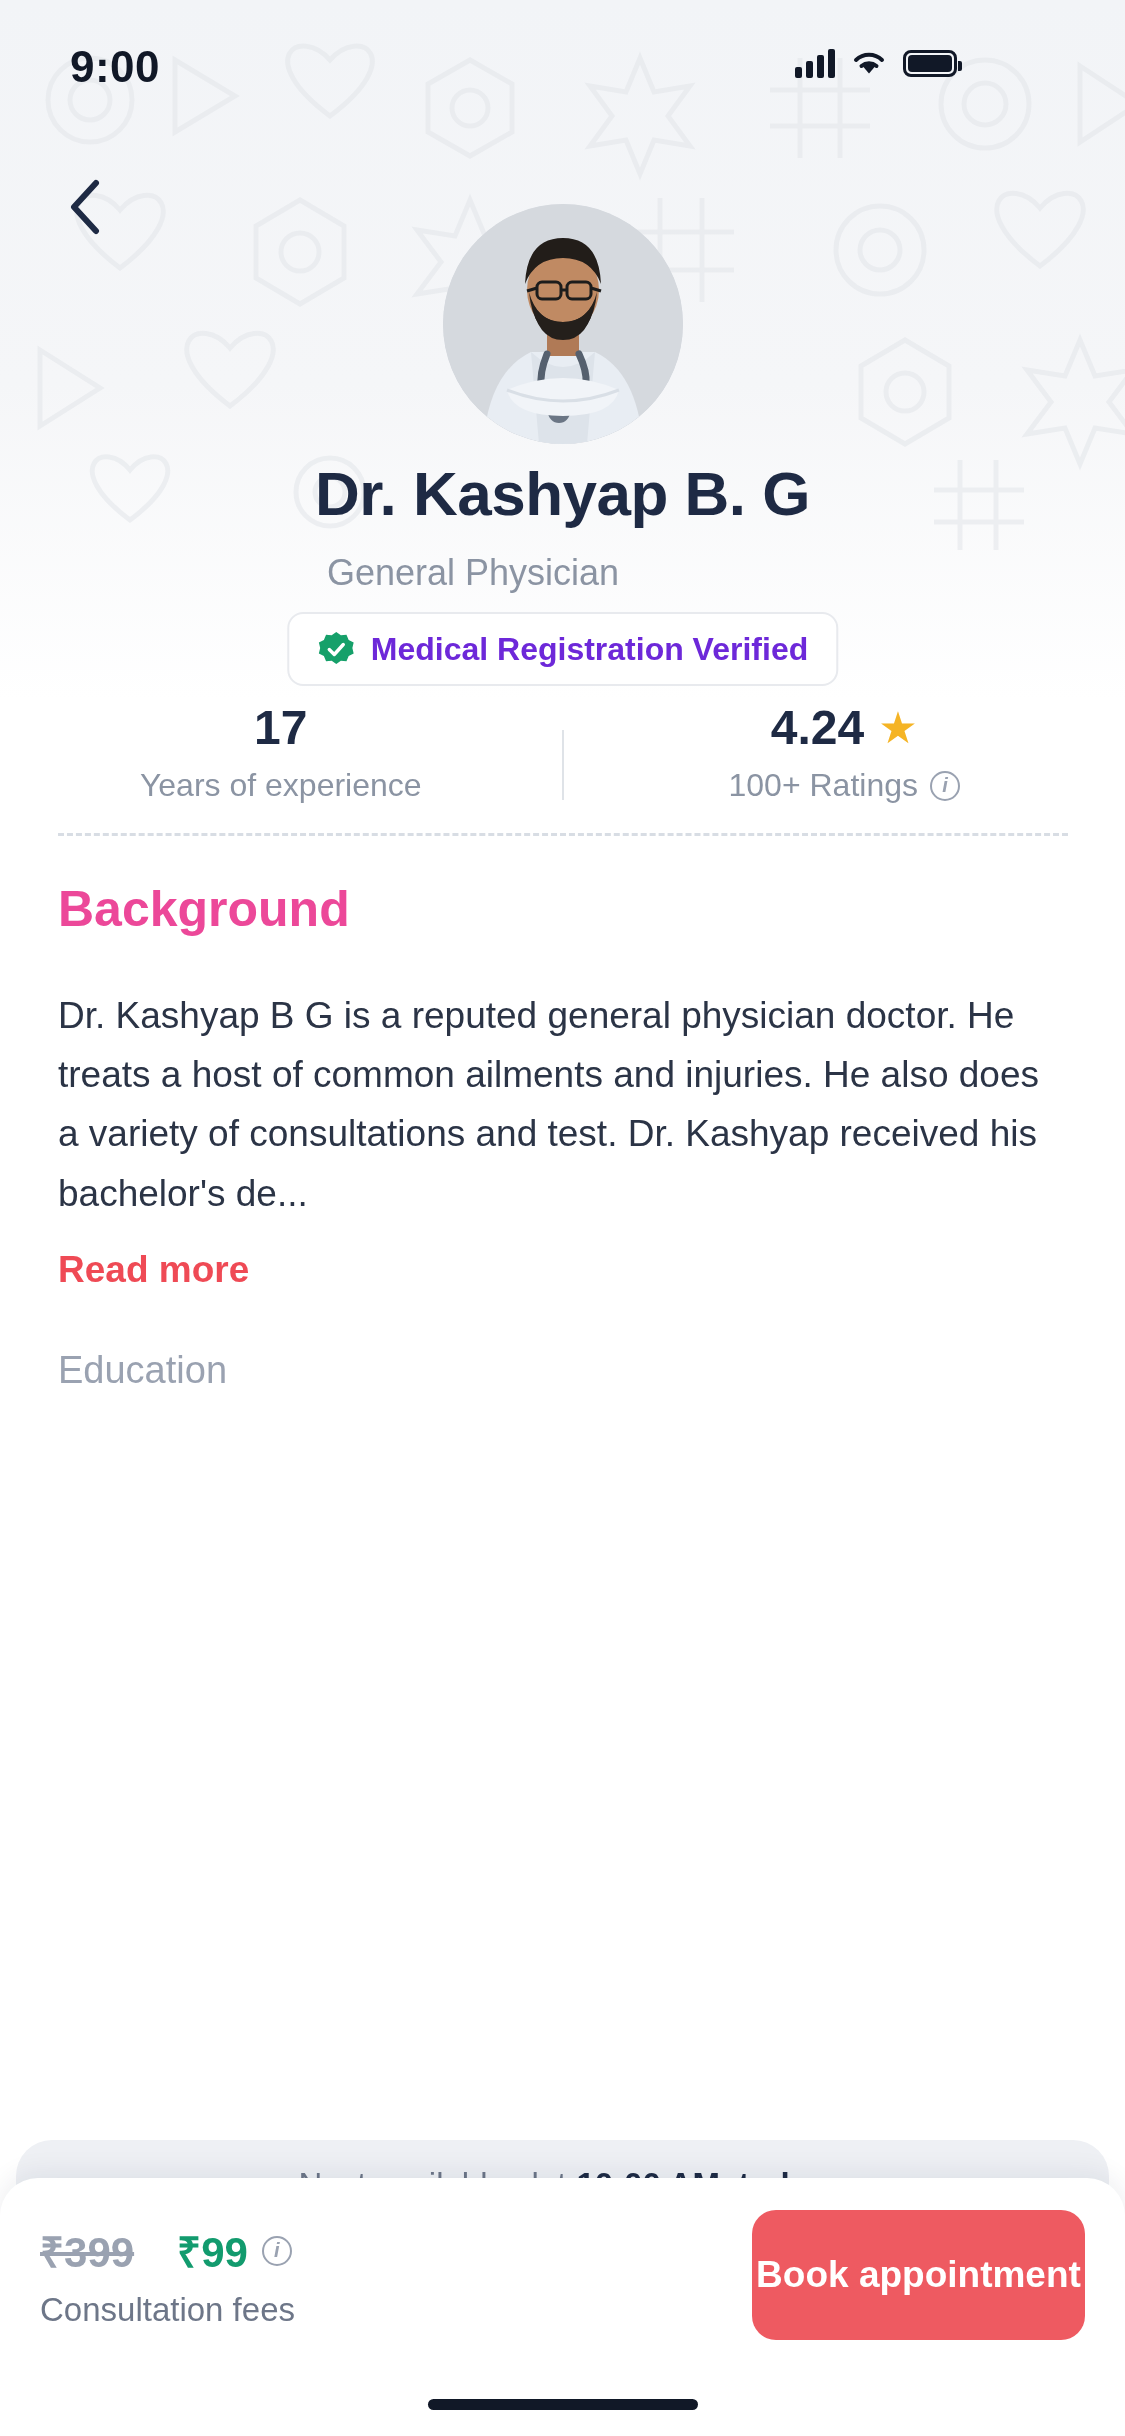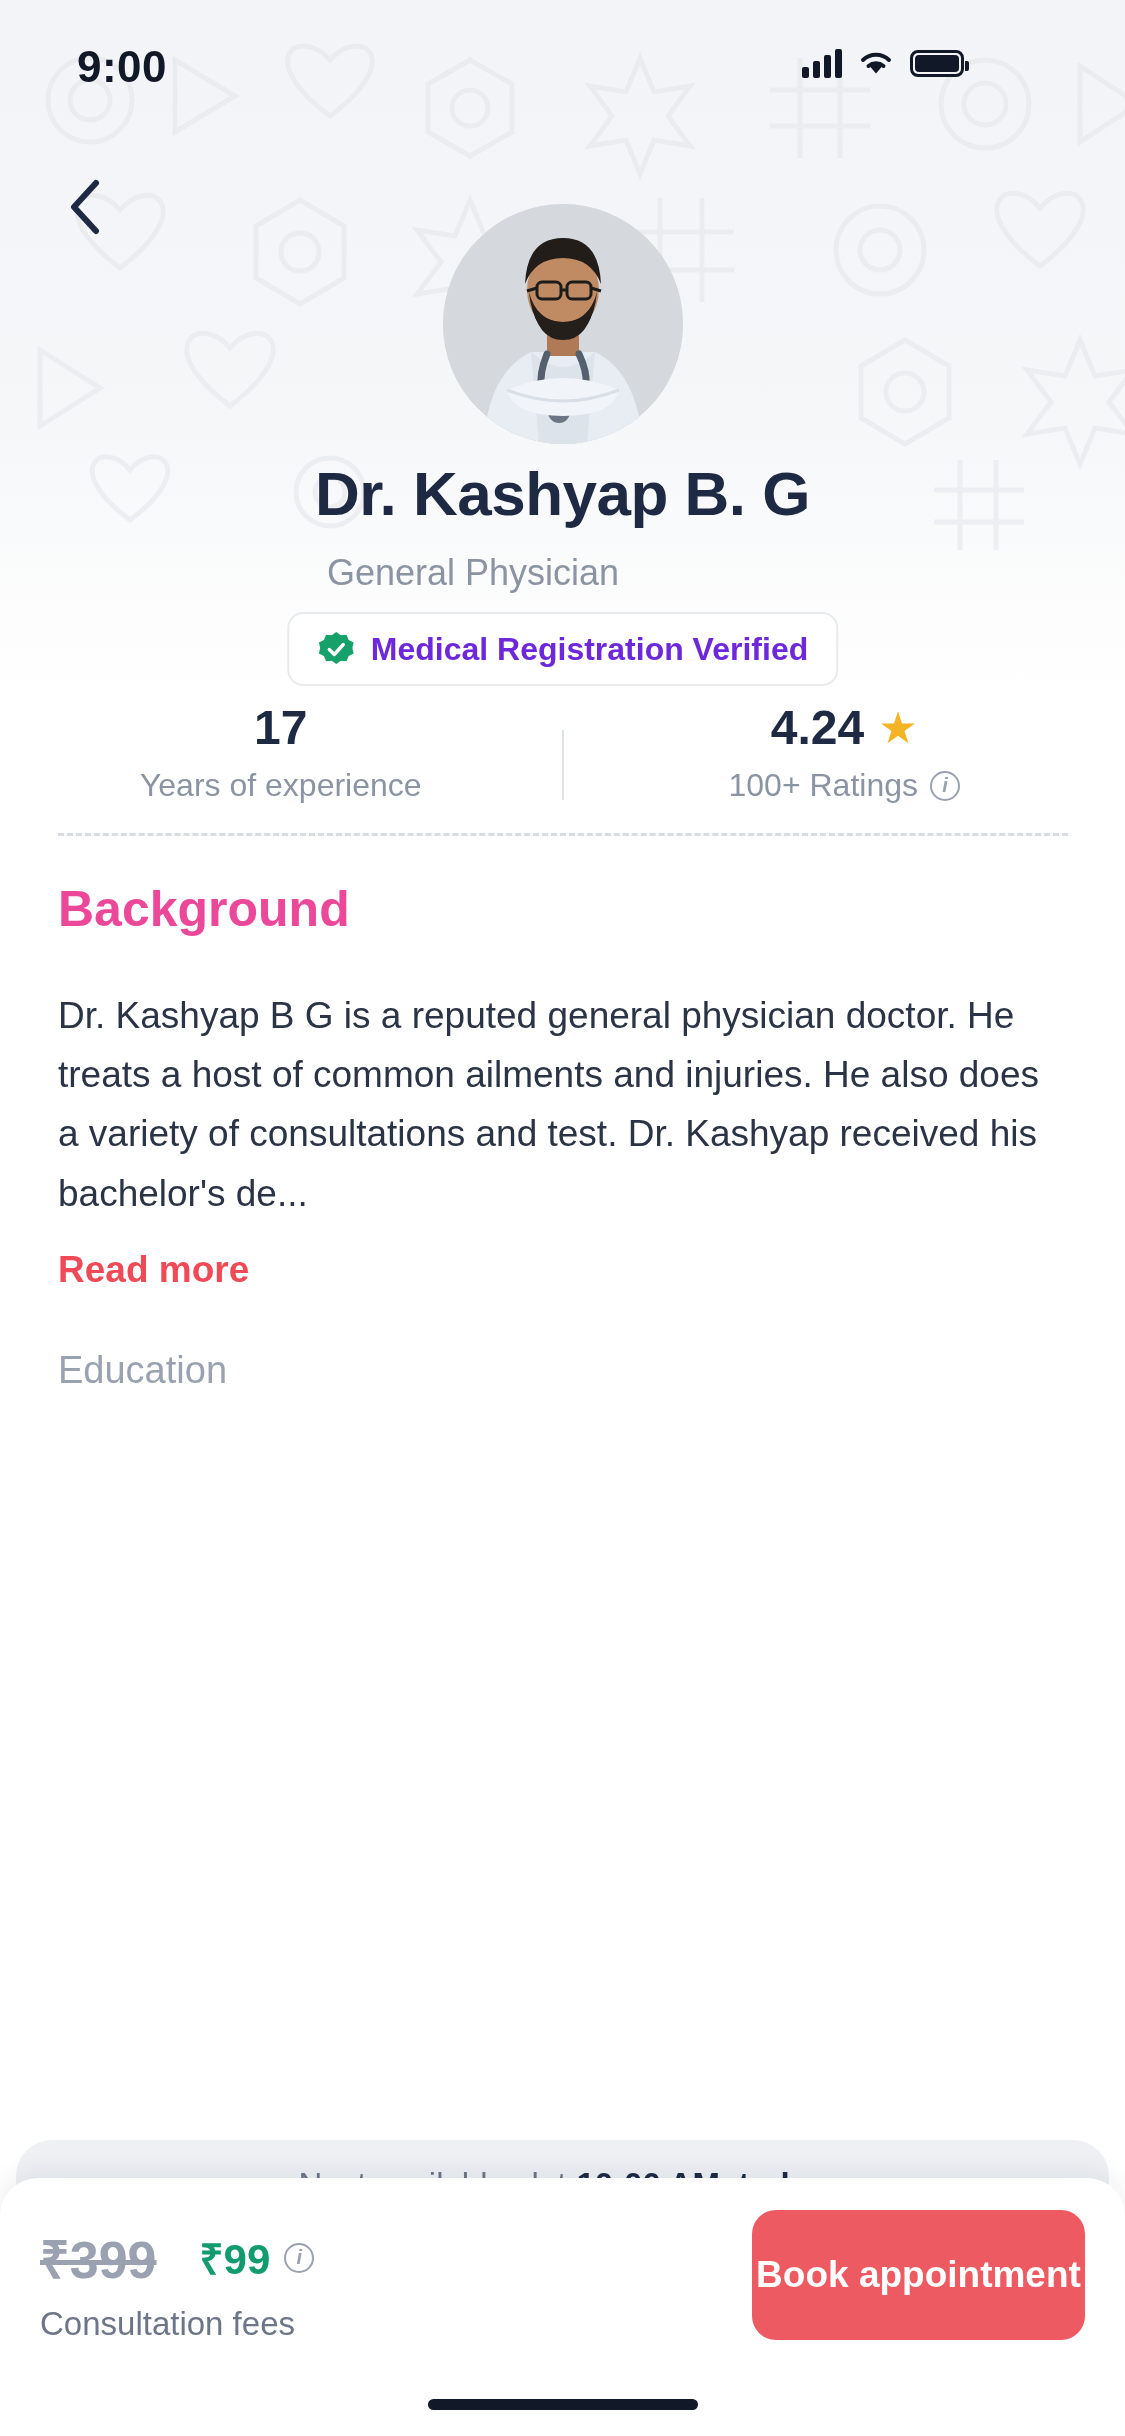--- a/index.html
+++ b/index.html
@@ -31,21 +31,21 @@
     position: absolute;
     top: 0; left: 0;
     width: 1125px;
     height: 560px;
     opacity: 0.55;
   }
 
   
   .statusbar {
     position: absolute;
-    top: 0; left: 7px;
+    top: 0; left: 0;
     width: 1019px;
     height: 120px;
     z-index: 5;
     text-align: center;
   }
   .status-time {
     position: absolute;
     left: 70px;
     top: 42px;
     font-size: 44px;
@@ -289,21 +289,21 @@
     position: absolute;
     left: 40px;
     top: 44px;
   }
   .fees-line {
     display: flex;
     align-items: center;
     gap: 14px;
   }
   .fee-old {
-    font-size: 52px;
+    font-size: 42px;
     font-weight: 700;
     color: #9aa2b1;
     text-decoration: line-through;
   }
   .fee-new {
     font-size: 42px;
     font-weight: 700;
     color: #129b6e;
     margin-left: 29px;
   }

